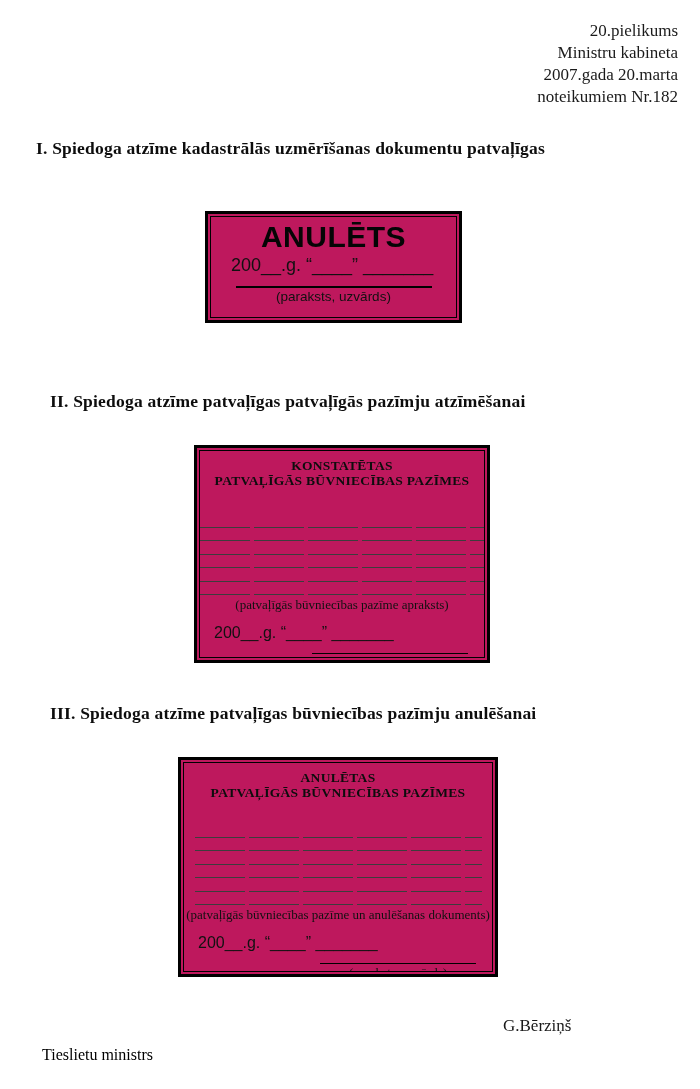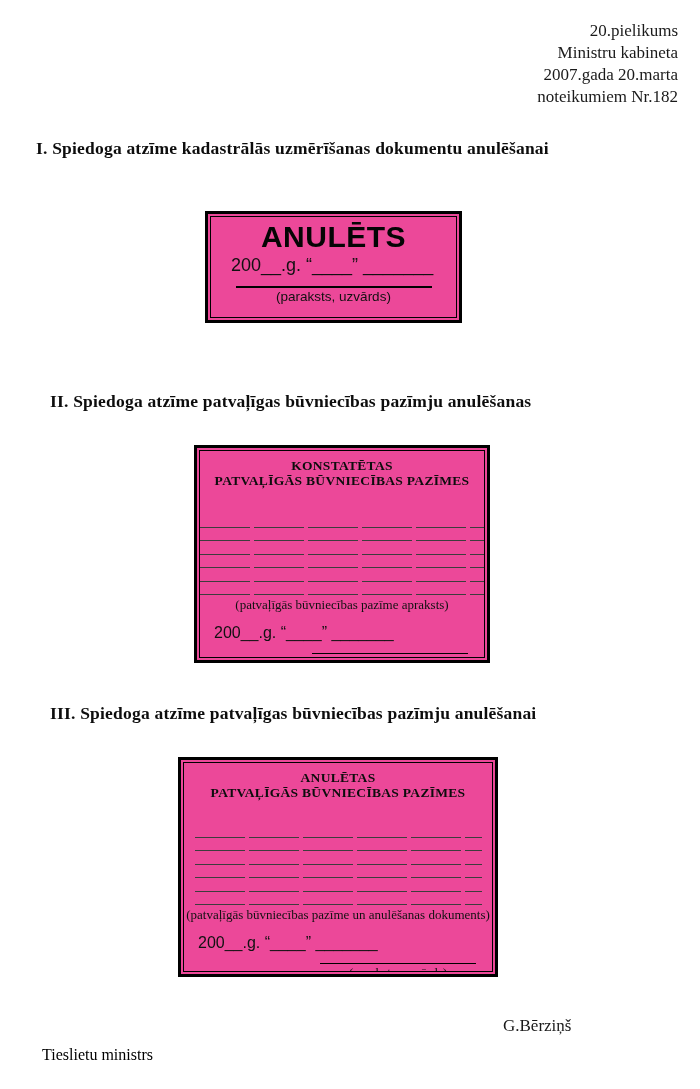--- a/index.html
+++ b/index.html
@@ -21,21 +21,21 @@
     position:absolute; font-weight:bold; font-size:17.5px; color:#0d0d0d;
     white-space:nowrap; letter-spacing:0.2px;
   }
   .sec-heading.h1 { left:36px; top:138px; }
   .sec-heading.h2 { left:50px; top:391px; }
   .sec-heading.h3 { left:50px; top:703px; }
 
   
   .stamp-outer {
     position:absolute; box-sizing:border-box;
-    border:3px solid #000; padding:2px; background:#ec4899;
+    border:3px solid #000; padding:2px; background:#be185d;
   }
   .stamp-inner {
     box-sizing:border-box; width:100%; height:100%;
     border:1px solid #000; overflow:hidden;
   }
 
   
   .stamp1 { left:205px; top:211px; width:257px; height:112px; }
   .stamp1 .big-title {
     margin-top:4px; text-align:center;
@@ -89,34 +89,34 @@
 
 <div class="page">
 
   <div class="doc-ref">
     <div>20.pielikums</div>
     <div>Ministru kabineta</div>
     <div>2007.gada 20.marta</div>
     <div>noteikumiem Nr.182</div>
   </div>
 
-  <div class="sec-heading h1">I. Spiedoga atzīme kadastrālās uzmērīšanas dokumentu anulēšanai</div>
+  <div class="sec-heading h1">I. Spiedoga atzīme kadastrālās uzmērīšanas dokumentu patvaļīgas</div>
 
   <div class="stamp-outer stamp1">
     <div class="stamp-inner">
       <div class="big-title">ANULĒTS</div>
       <div class="date-line">200__.g. “____” _______</div>
       <div class="sig-block">
         <div class="sig-line"></div>
         <div class="sig-caption">(paraksts, uzvārds)</div>
       </div>
     </div>
   </div>
 
-  <div class="sec-heading h2">II. Spiedoga atzīme patvaļīgas būvniecības pazīmju anulēšanas</div>
+  <div class="sec-heading h2">II. Spiedoga atzīme patvaļīgas patvaļīgās pazīmju atzīmēšanai</div>
 
   <div class="stamp-outer stamp2">
     <div class="stamp-inner">
       <div class="stamp-head">
         <div>KONSTATĒTAS</div>
         <div>PATVAĻĪGĀS BŪVNIECĪBAS PAZĪMES</div>
       </div>
       <div class="rules">
           <div class="rule"></div>
           <div class="rule"></div>

